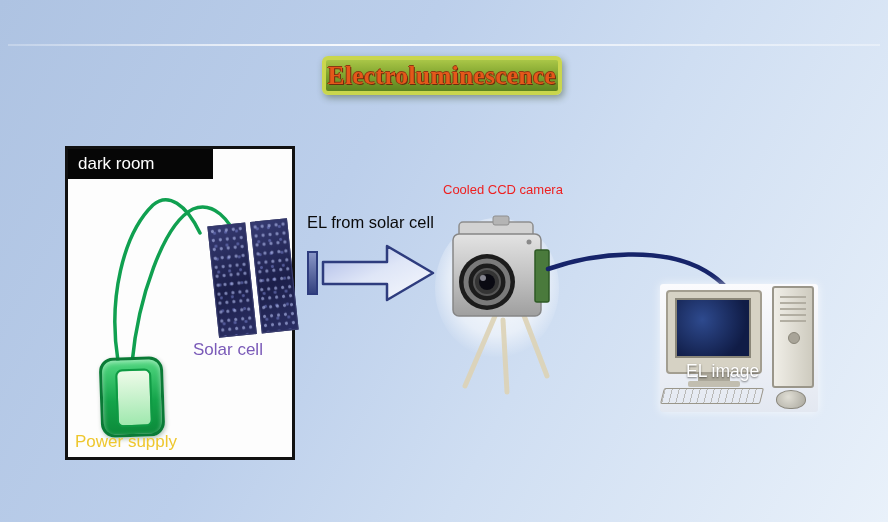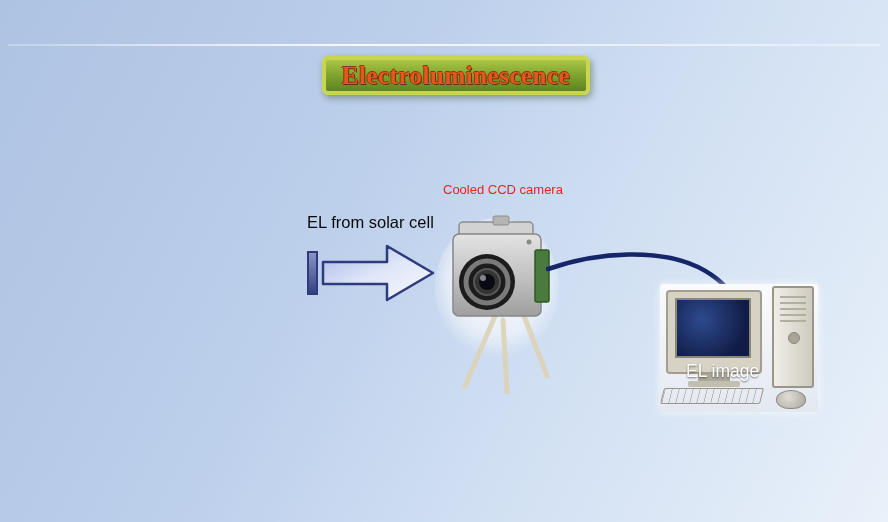--- a/index.html
+++ b/index.html
@@ -9,21 +9,21 @@
     overflow:hidden;
     font-family:"Liberation Sans", sans-serif;
     background:linear-gradient(118deg,#aec3e2 0%, #bccfeb 38%, #cfdef2 62%, #e9f1fa 100%);
   }
   .top-line {
     position:absolute; left:8px; right:8px; top:44px; height:2px;
     background:linear-gradient(90deg, rgba(255,255,255,.25), rgba(255,255,255,.9) 40%, rgba(255,255,255,.35));
   }
   
   .title-banner {
-    position:absolute; left:322px; top:56px; width:268px; height:39px;
+    position:absolute; left:322px; top:56px; width:240px; height:39px;
     box-sizing:border-box;
     border:4px solid #c9d64d; border-radius:6px;
     background:linear-gradient(180deg,#a9c647 0%, #7fa32e 50%, #5d8420 100%);
     display:flex; align-items:center; justify-content:center;
     box-shadow:2px 3px 7px rgba(50,70,30,.45);
   }
   .title-text {
     font-family:"Liberation Serif", serif;
     font-weight:bold; font-size:25px; letter-spacing:.5px;
     color:#e4581a;
@@ -157,20 +157,36 @@
 <body>
 
 <div class="slide">
 
   <div class="top-line"></div>
 
   <div class="title-banner">
     <span class="title-text">Electroluminescence</span>
   </div>
 
+  <div class="dark-room">
+    <svg class="wires" width="224" height="308" viewBox="0 0 224 308">
+      <path d="M 50 212 C 40 150, 55 85, 85 56 C 100 43, 118 55, 132 84" fill="none" stroke="#10a050" stroke-width="3.5" stroke-linecap="round"></path>
+      <path d="M 64 214 C 70 150, 95 75, 125 60 C 145 52, 162 70, 171 94" fill="none" stroke="#10a050" stroke-width="3.5" stroke-linecap="round"></path>
+    </svg>
+    <div class="solar-cell">
+      <div class="panel"></div>
+      <div class="panel"></div>
+    </div>
+    <div class="power-supply">
+      <div class="power-supply-screen"></div>
+    </div>
+    <div class="dark-room-header">dark room</div>
+    <div class="solar-cell-label">Solar cell</div>
+    <div class="power-supply-label">Power supply</div>
+  </div>
 
   <div class="arrow-label">EL from solar cell</div>
   <svg class="el-arrow" width="135" height="64" viewBox="0 0 135 64">
     <defs>
       <linearGradient id="ag" x1="0" y1="0" x2="1" y2="1">
         <stop offset="0" stop-color="#a9b7e6"></stop>
         <stop offset="0.5" stop-color="#dfe6f7"></stop>
         <stop offset="1" stop-color="#f7f9fd"></stop>
       </linearGradient>
       <linearGradient id="barg" x1="0" y1="0" x2="0" y2="1">

